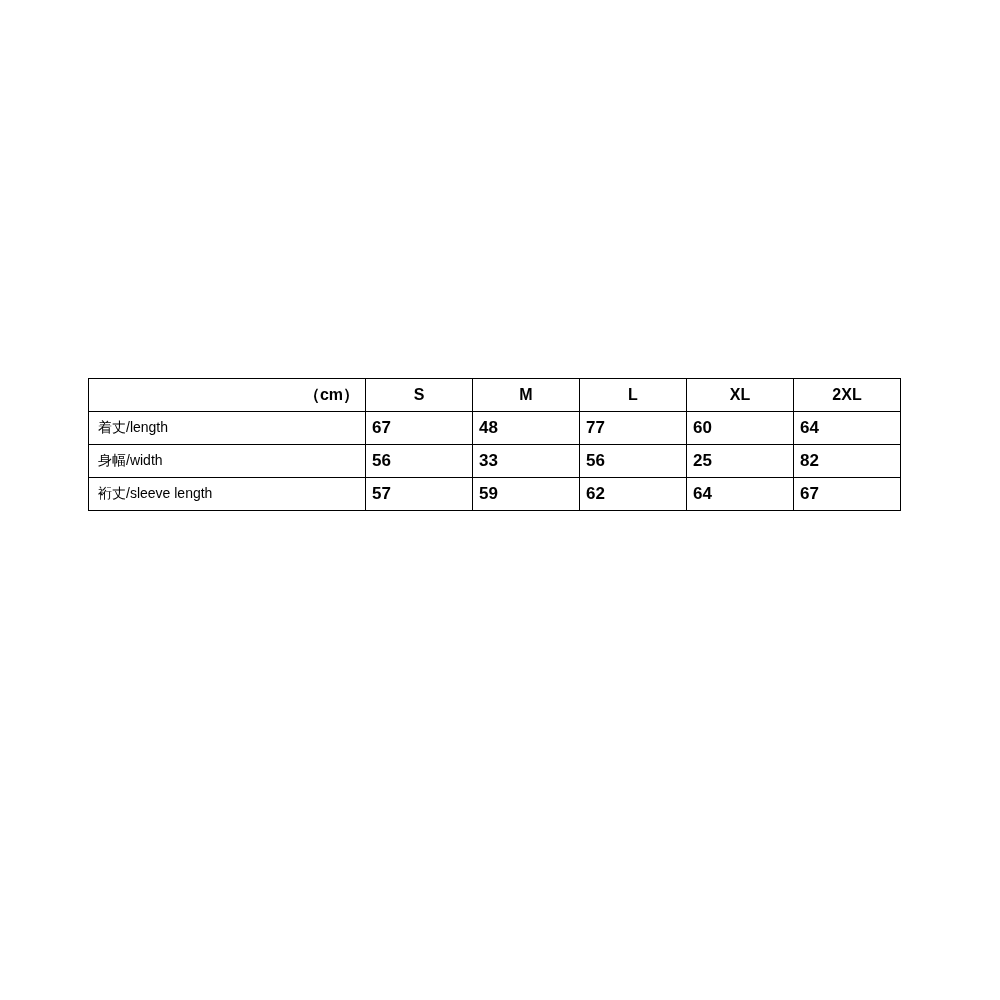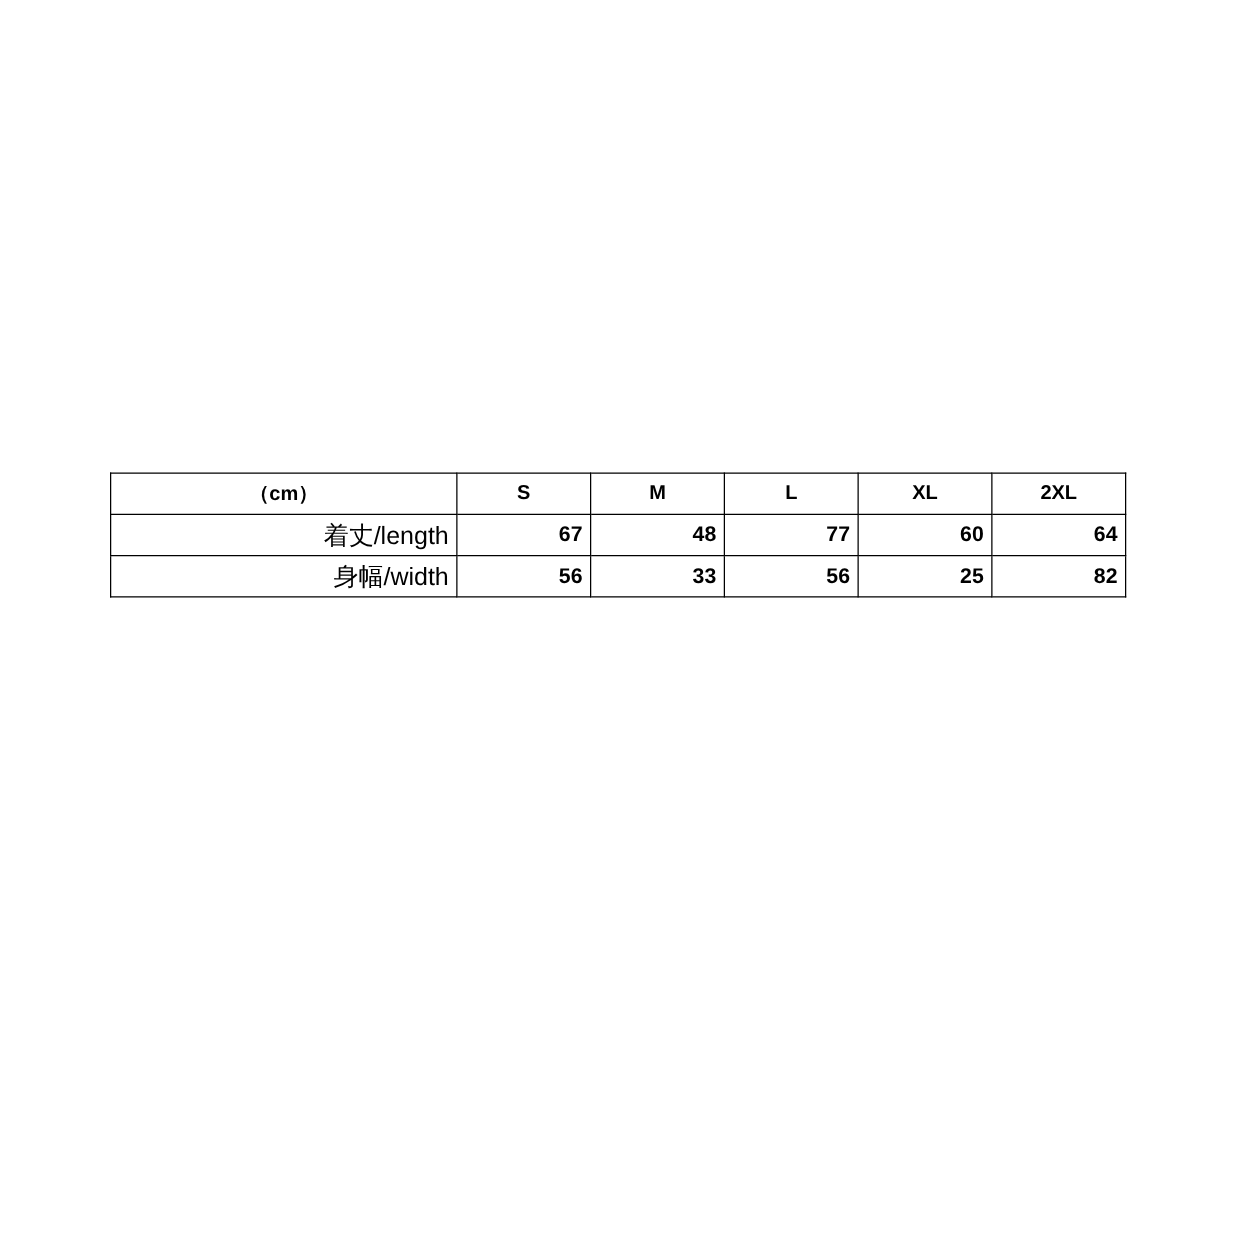--- a/index.html
+++ b/index.html
@@ -37,42 +37,42 @@
     padding: 0 6px;
     font-weight: normal;
     font-size: 17px;
     color: #000000;
     vertical-align: middle;
     box-sizing: border-box;
   }
 
   
   table.size-table .row-label {
-    text-align: right;
+    text-align: left;
     width: 277px;
-    font-size: 20px;
+    font-size: 14px;
     padding-left: 9px;
   }
 
   
   table.size-table .corner-label {
-    text-align: center;
+    text-align: right;
     width: 277px;
     font-size: 16px;
     font-weight: bold;
   }
 
   table.size-table .col-head {
     text-align: center;
     font-weight: bold;
     font-size: 16px;
   }
 
   table.size-table .value-cell {
-    text-align: right;
+    text-align: left;
     font-size: 17px;
     font-weight: bold;
   }
 
   
   table.size-table col.c-label { width: 277px; }
   table.size-table col.c-size  { width: 107px; }
 </style>
 </head>
 <body>
@@ -107,15 +107,23 @@
         <td class="value-cell">64</td>
       </tr>
       <tr>
         <td class="row-label">身幅/width</td>
         <td class="value-cell">56</td>
         <td class="value-cell">33</td>
         <td class="value-cell">56</td>
         <td class="value-cell">25</td>
         <td class="value-cell">82</td>
       </tr>
+      <tr>
+        <td class="row-label">裄丈/sleeve length</td>
+        <td class="value-cell">57</td>
+        <td class="value-cell">59</td>
+        <td class="value-cell">62</td>
+        <td class="value-cell">64</td>
+        <td class="value-cell">67</td>
+      </tr>
     </tbody>
   </table>
 </div>
 
 </body></html>

